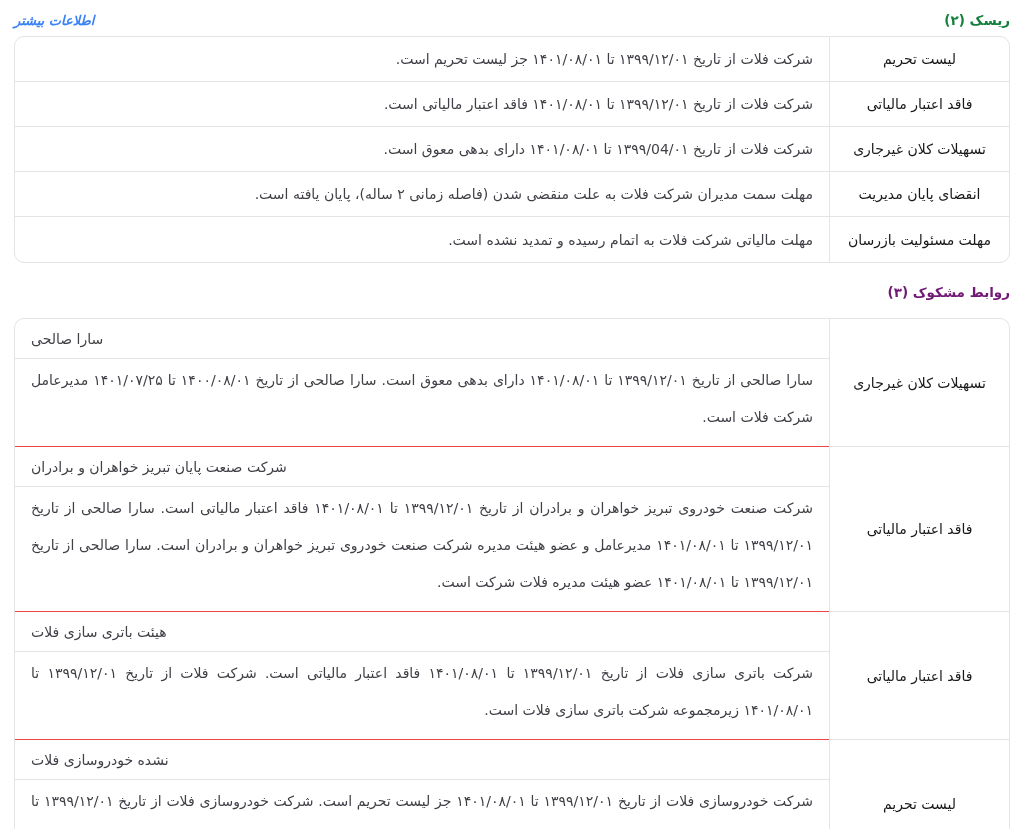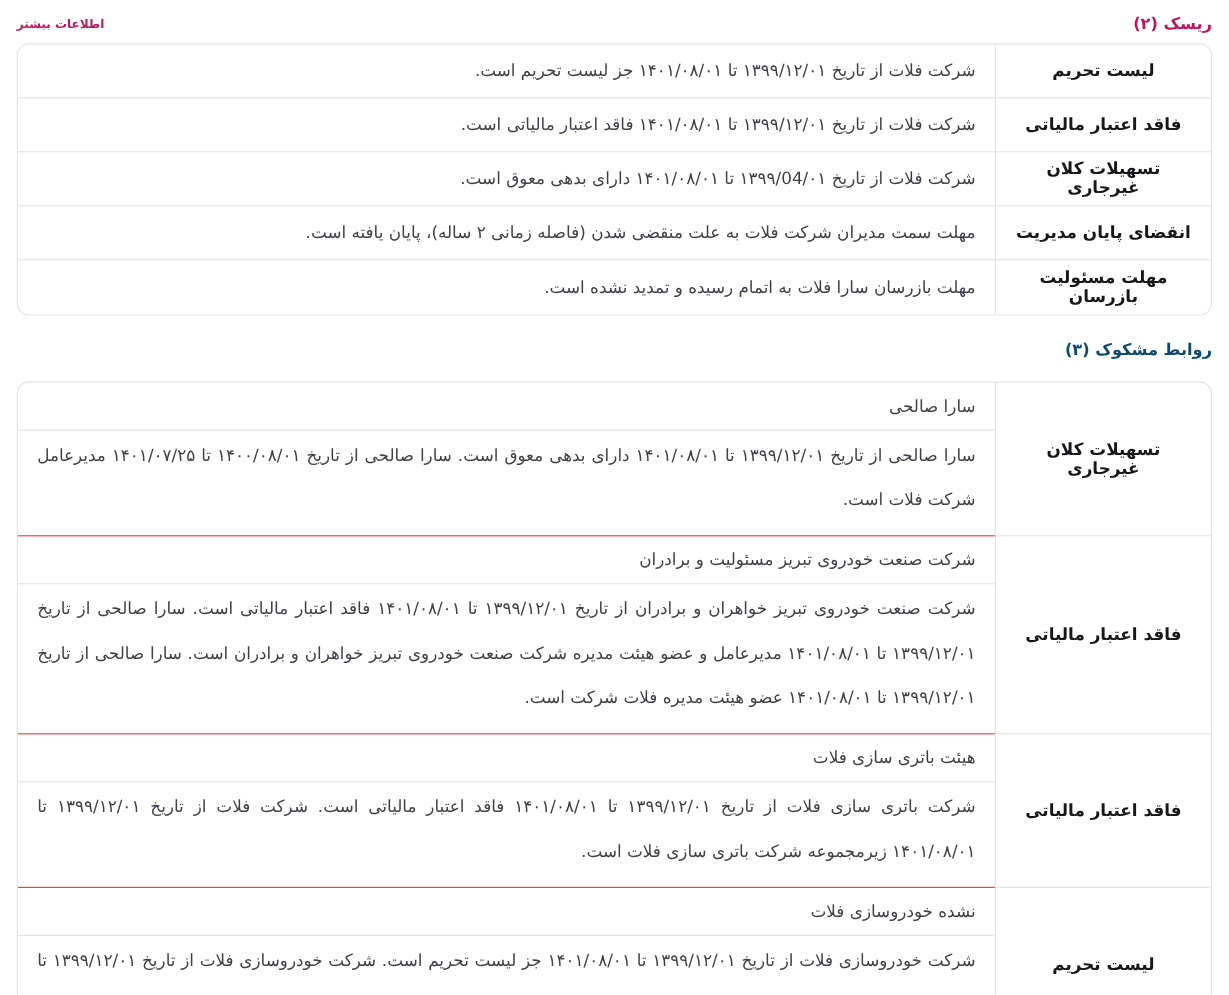--- a/index.html
+++ b/index.html
@@ -15,42 +15,43 @@
   }
   .topbar {
     display: flex;
     justify-content: space-between;
     align-items: center;
     padding: 12px 14px 6px 14px;
   }
   .topbar .title {
     font-size: 13.5px;
     font-weight: bold;
-    color: #be185d;
+    color: #15803d;
   }
   .topbar .more-info {
-    font-size: 10px;
+    font-size: 13px;
     font-weight: bold;
-    color: #be185d;
+    color: #3b82f6;
     cursor: pointer;
+    font-style: italic;
   }
   table.card {
     width: 996px;
     margin: 2px 14px 0 14px;
     border: 1px solid #e4e4e7;
     border-radius: 10px;
     border-collapse: separate;
     border-spacing: 0;
     background: #ffffff;
     table-layout: fixed;
   }
   table.card th {
     width: 180px;
     font-size: 14px;
-    font-weight: bold;
+    font-weight: normal;
     color: #18181b;
     text-align: center;
     vertical-align: middle;
     border-left: 1px solid #e4e4e7;
     padding: 0 10px;
   }
   table.card td {
     font-size: 14px;
     color: #3f3f46;
     vertical-align: middle;
@@ -58,35 +59,35 @@
   }
   
   table.risk tr td, table.risk tr th { height: 45px; }
   table.risk tr:not(:last-child) td,
   table.risk tr:not(:last-child) th { border-bottom: 1px solid #e4e4e7; }
   table.risk td { text-align: right; }
 
   
   table.susp td.name {
     height: 40px;
-    text-align: right;
+    text-align: left;
     border-bottom: 1px solid #e4e4e7;
   }
   table.susp td.desc {
     text-align: justify;
     line-height: 37px;
     padding: 3px 16px 10px 16px;
   }
   table.susp tr.g-end:not(:last-child) td.desc { border-bottom: 1px solid #ef4444; }
   table.susp tr.g:not(.g-last) th { border-bottom: 1px solid #e4e4e7; }
 
   .section-title {
     font-size: 13.5px;
     font-weight: bold;
-    color: #0c4a6e;
+    color: #701a75;
     text-align: right;
     margin: 21px 14px 18px 14px;
   }
 </style>
 </head>
 <body>
 
 <div class="topbar">
   <div class="title">ریسک (۲)</div>
   <div class="more-info">اطلاعات بیشتر</div>
@@ -105,40 +106,40 @@
     <tr>
       <th>تسهیلات کلان غیرجاری</th>
       <td>شرکت فلات از تاریخ ۱۳۹۹/04/۰۱ تا ۱۴۰۱/۰۸/۰۱ دارای بدهی معوق است.</td>
     </tr>
     <tr>
       <th>انقضای پایان مدیریت</th>
       <td>مهلت سمت مدیران شرکت فلات به علت منقضی شدن (فاصله زمانی ۲ ساله)، پایان یافته است.</td>
     </tr>
     <tr>
       <th>مهلت مسئولیت بازرسان</th>
-      <td>مهلت بازرسان سارا فلات به اتمام رسیده و تمدید نشده است.</td>
+      <td>مهلت مالیاتی شرکت فلات به اتمام رسیده و تمدید نشده است.</td>
     </tr>
   </tbody>
 </table>
 
 <div class="section-title">روابط مشکوک (۳)</div>
 
 <table class="card susp">
   <tbody>
     <tr class="g">
       <th rowspan="2">تسهیلات کلان غیرجاری</th>
       <td class="name">سارا صالحی</td>
     </tr>
     <tr class="g-end">
       <td class="desc">سارا صالحی از تاریخ ۱۳۹۹/۱۲/۰۱ تا ۱۴۰۱/۰۸/۰۱ دارای بدهی معوق است. سارا صالحی از تاریخ ۱۴۰۰/۰۸/۰۱ تا ۱۴۰۱/۰۷/۲۵ مدیرعامل شرکت فلات است.</td>
     </tr>
 
     <tr class="g">
       <th rowspan="2">فاقد اعتبار مالیاتی</th>
-      <td class="name">شرکت صنعت خودروی تبریز مسئولیت و برادران</td>
+      <td class="name">شرکت صنعت پایان تبریز خواهران و برادران</td>
     </tr>
     <tr class="g-end">
       <td class="desc">شرکت صنعت خودروی تبریز خواهران و برادران از تاریخ ۱۳۹۹/۱۲/۰۱ تا ۱۴۰۱/۰۸/۰۱ فاقد اعتبار مالیاتی است. سارا صالحی از تاریخ ۱۳۹۹/۱۲/۰۱ تا ۱۴۰۱/۰۸/۰۱ مدیرعامل و عضو هیئت مدیره شرکت صنعت خودروی تبریز خواهران و برادران است. سارا صالحی از تاریخ ۱۳۹۹/۱۲/۰۱ تا ۱۴۰۱/۰۸/۰۱ عضو هیئت مدیره فلات شرکت است.</td>
     </tr>
 
     <tr class="g">
       <th rowspan="2">فاقد اعتبار مالیاتی</th>
       <td class="name">هیئت باتری سازی فلات</td>
     </tr>
     <tr class="g-end">

